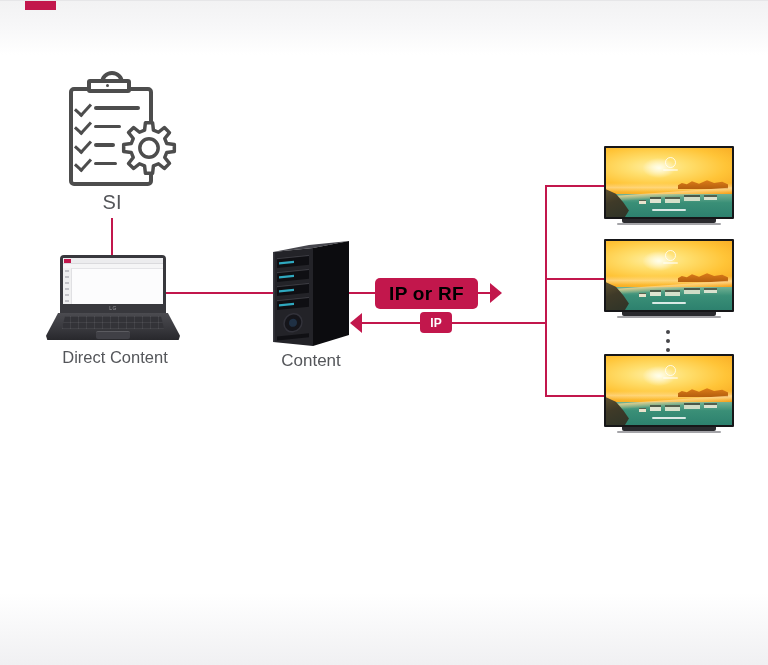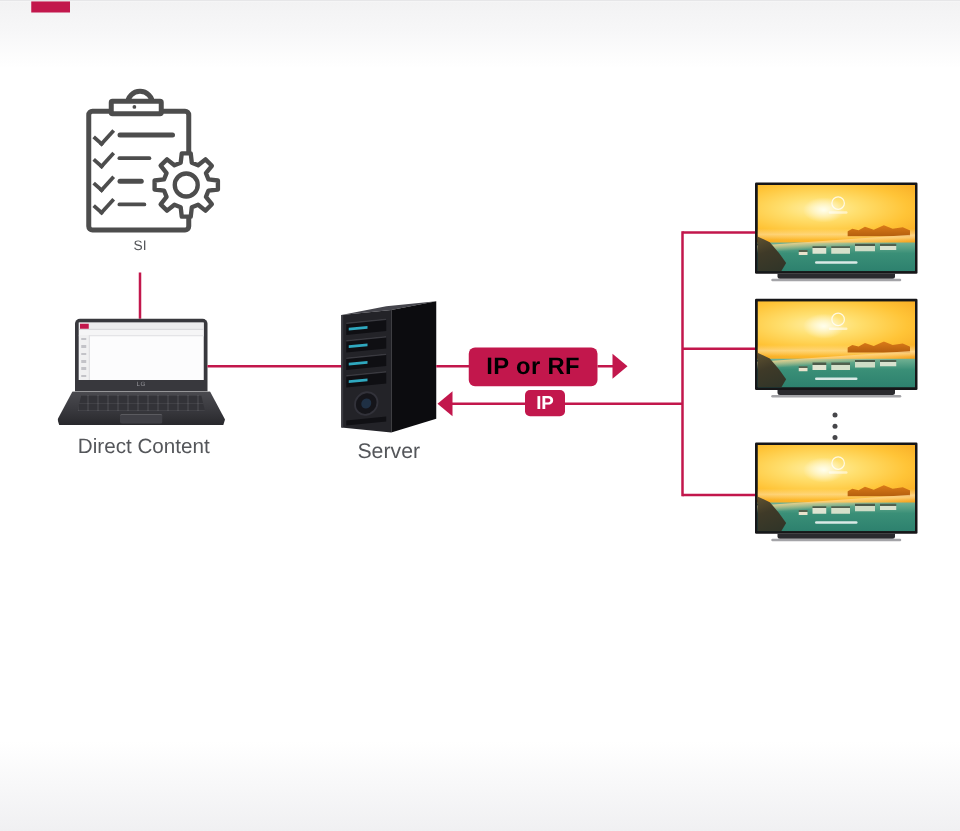--- a/index.html
+++ b/index.html
@@ -18,35 +18,35 @@
   .clipboard{left:66px;top:70px;width:118px;height:118px;}
   .cb-bump{position:absolute;left:34px;top:0;width:16px;height:16px;border:4px solid #4d4d4d;border-radius:50%;background:#fff;}
   .cb-body{position:absolute;left:3px;top:16px;width:76px;height:91px;border:4px solid #4d4d4d;border-radius:5px;background:#fff;}
   .cb-clip{position:absolute;left:21px;top:8px;width:36px;height:6px;border:4px solid #4d4d4d;border-radius:3px;background:#fff;}
   .cb-dot{position:absolute;left:40px;top:13px;width:3px;height:3px;border-radius:50%;background:#4d4d4d;}
   .cb-check{position:absolute;left:9px;width:13px;height:7px;border-left:3.5px solid #4d4d4d;border-bottom:3.5px solid #4d4d4d;transform:rotate(-48deg);}
   .cb-line{position:absolute;left:28px;height:3.5px;background:#4d4d4d;border-radius:2px;}
   .gear{position:absolute;left:54px;top:48px;}
 
   
-  .si-label{left:66px;top:190px;width:92px;text-align:center;font-size:11px;}
+  .si-label{left:66px;top:190px;width:92px;text-align:center;font-size:20px;}
   .caption{left:10px;top:345px;width:210px;text-align:center;font-size:16.5px;line-height:23px;}
   .server-label{left:261px;top:350px;width:100px;text-align:center;font-size:17px;}
 
   
   .line{background:#c2174c;}
   .v-si{left:111px;top:217px;width:2px;height:37px;}
   .h-laptop-server{left:166px;top:291px;width:109px;height:2px;}
   .h-server-banner{left:349px;top:291px;width:27px;height:2px;}
   .banner{left:375px;top:277px;width:103px;height:31px;border-radius:5px;background:#c2174c;display:flex;align-items:center;justify-content:center;color:#000000;font-weight:bold;font-size:19px;letter-spacing:.3px;}
   .banner-tail{left:478px;top:291px;width:13px;height:2px;}
   .arrow-right{left:490px;top:282px;width:0;height:0;border-top:10.5px solid transparent;border-bottom:10.5px solid transparent;border-left:12px solid #c2174c;}
   .return-line{left:361px;top:321px;width:185px;height:2px;}
   .arrow-left{left:350px;top:312px;width:0;height:0;border-top:10.5px solid transparent;border-bottom:10.5px solid transparent;border-right:12px solid #c2174c;}
-  .ip-badge{left:420px;top:311px;width:32px;height:21px;border-radius:4px;background:#c2174c;display:flex;align-items:center;justify-content:center;color:#fff;font-weight:bold;font-size:15px;}
+  .ip-badge{left:420px;top:311px;width:32px;height:21px;border-radius:4px;background:#c2174c;display:flex;align-items:center;justify-content:center;color:#fff;font-weight:bold;font-size:12px;}
   .dist-line{left:545px;top:184px;width:2px;height:212px;}
   .branch{left:546px;width:58px;height:2px;}
   .b1{top:184px;} .b2{top:277px;} .b3{top:394px;}
 
   
   .laptop{left:46px;top:254px;width:134px;height:85px;}
   .lp-screen{position:absolute;left:14px;top:0;width:106px;height:58px;background:#38383d;border-radius:4px 4px 0 0;box-sizing:border-box;padding:3px 3px 9px 3px;}
   .lp-display{position:relative;width:100%;height:100%;background:#fcfcfd;overflow:hidden;}
   .lp-toolbar{position:relative;height:5px;background:#ececee;border-bottom:1px solid #dadadd;}
   .lp-logo-block{position:absolute;left:1px;top:1px;width:7px;height:3.5px;background:#c2174c;}
@@ -171,21 +171,21 @@
       <rect x="6" y="49.6" width="32" height="1.2" fill="#3a3a40"></rect>
       <rect x="8" y="54" width="15" height="2.2" fill="#2fa8bf"></rect>
       <rect x="6" y="63.6" width="32" height="10" fill="#0f0f13"></rect>
       <rect x="6" y="63.6" width="32" height="1.2" fill="#3a3a40"></rect>
       <rect x="8" y="68" width="15" height="2.2" fill="#2fa8bf"></rect>
       <circle cx="22" cy="88" r="9" fill="#15151a" stroke="#32323a" stroke-width="1.5"></circle>
       <circle cx="22" cy="88" r="4" fill="#1f3044"></circle>
       <rect x="6" y="100" width="32" height="4" fill="#101014"></rect>
     </g>
   </svg>
-  <div class="abs server-label">Server</div>
+  <div class="abs server-label">Content</div>
 
   <div class="abs line h-server-banner"></div>
   <div class="abs banner">
     <span>IP or RF</span>
   </div>
   <div class="abs line banner-tail"></div>
   <div class="abs arrow-right"></div>
 
   <div class="abs line return-line"></div>
   <div class="abs arrow-left"></div>

